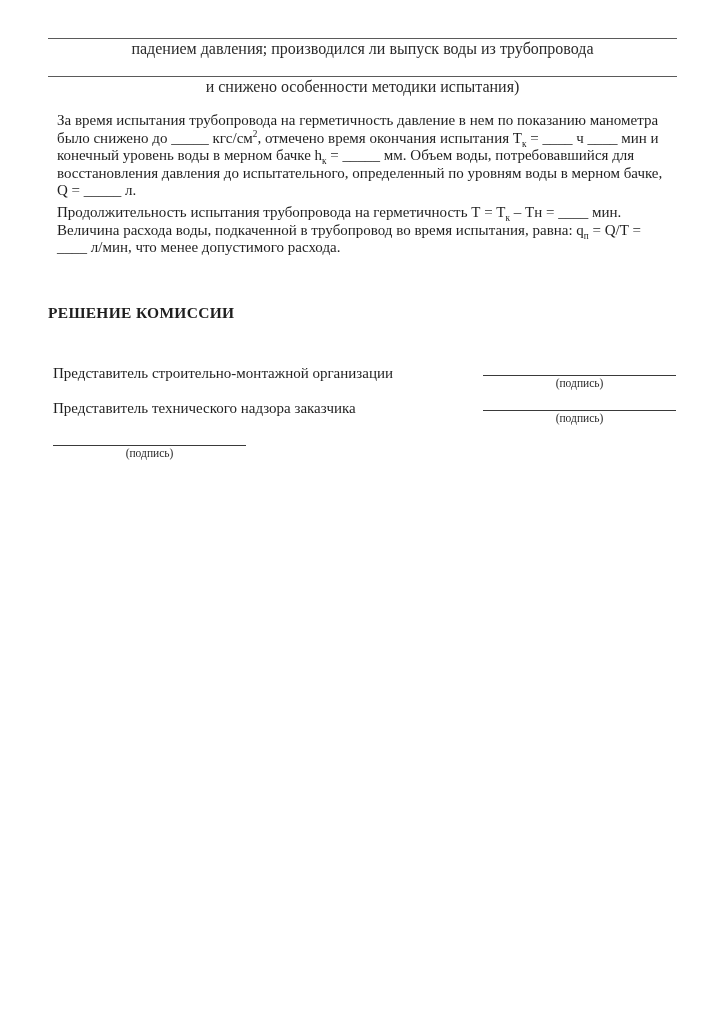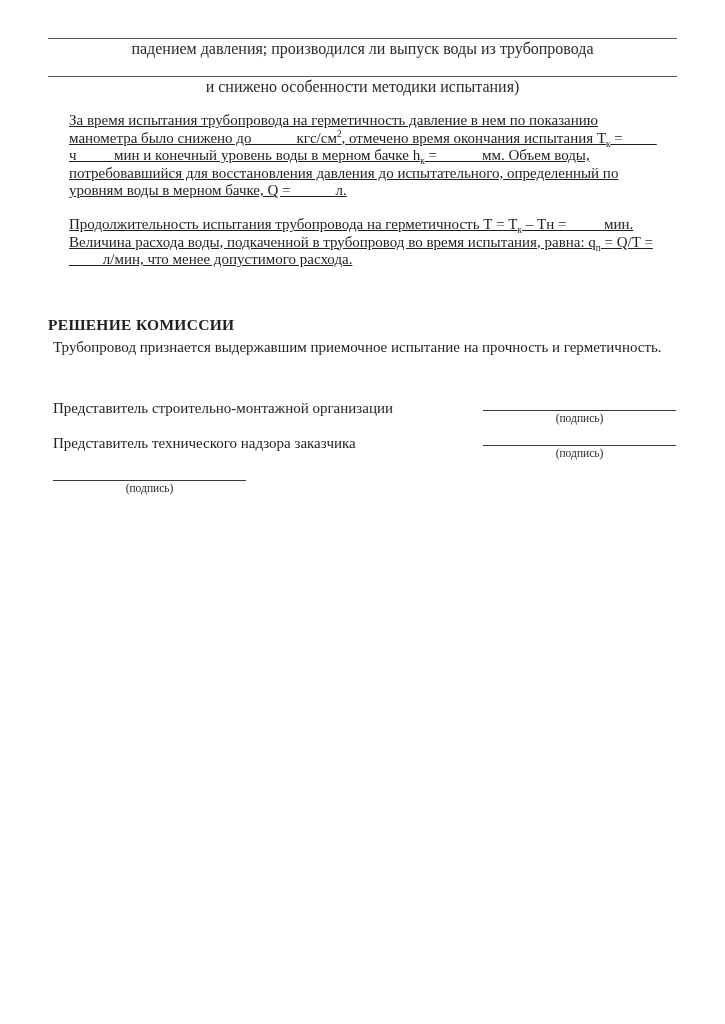--- a/index.html
+++ b/index.html
@@ -34,23 +34,22 @@
   }
   .text-block {
     margin-top: 19px;
     margin-left: 5px;
     width: 624px;
     font-size: 15px;
     line-height: 17.6px;
     text-align: left;
   }
   .text-block p {
-    margin: 16px;
+    margin: 4px;
     padding: 0;
-    text-decoration: underline;
   }
   sup {
     font-size: 0.62em;
     line-height: 0;
   }
   sub {
     font-size: 0.62em;
     line-height: 0;
   }
   .decision-heading {
@@ -110,21 +109,20 @@
   <div class="rule rule-2"></div>
   <div class="form-caption">и снижено особенности методики испытания)</div>
 
   <div class="text-block">
     <p><span>За время испытания трубопровода на герметичность давление в нем по показанию манометра было снижено до _____ кгс/см</span><sup>2</sup><span>, отмечено время окончания испытания Т</span><sub>к</sub><span> = ____ ч ____ мин и конечный уровень воды в мерном бачке h</span><sub>к</sub><span> = _____ мм. Объем воды, потребовавшийся для восстановления давления до испытательного, определенный по уровням воды в мерном бачке, Q = _____ л.</span></p>
     <p><span>Продолжительность испытания трубопровода на герметичность Т = Т</span><sub>к</sub><span> – Тн = ____ мин. Величина расхода воды, подкаченной в трубопровод во время испытания, равна: q</span><sub>п</sub><span> = Q/T = ____ л/мин, что менее допустимого расхода.</span></p>
   </div>
 
   <div class="decision-heading">РЕШЕНИЕ КОМИССИИ</div>
 
-  <div class="decision-text">Трубопровод признается выдержавшим приемочное испытание на прочность и герметичность.</div>
 
   <div class="signatures">
 
     <div class="sig-row">
       <div class="sig-label">Представитель строительно-монтажной организации</div>
       <div class="sig-area">
         <div class="sig-line"></div>
         <div class="sig-caption">(подпись)</div>
       </div>
     </div>

